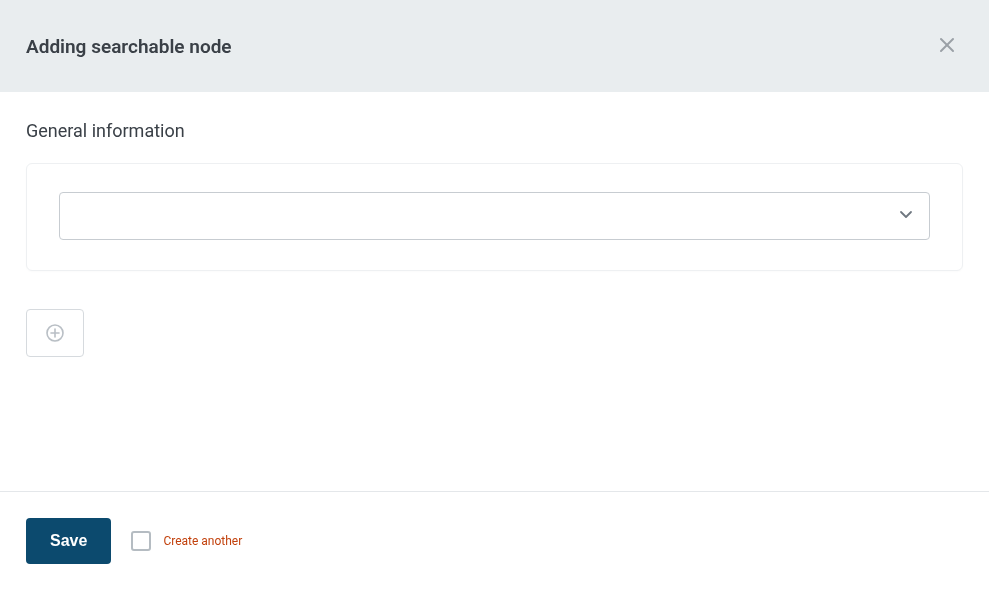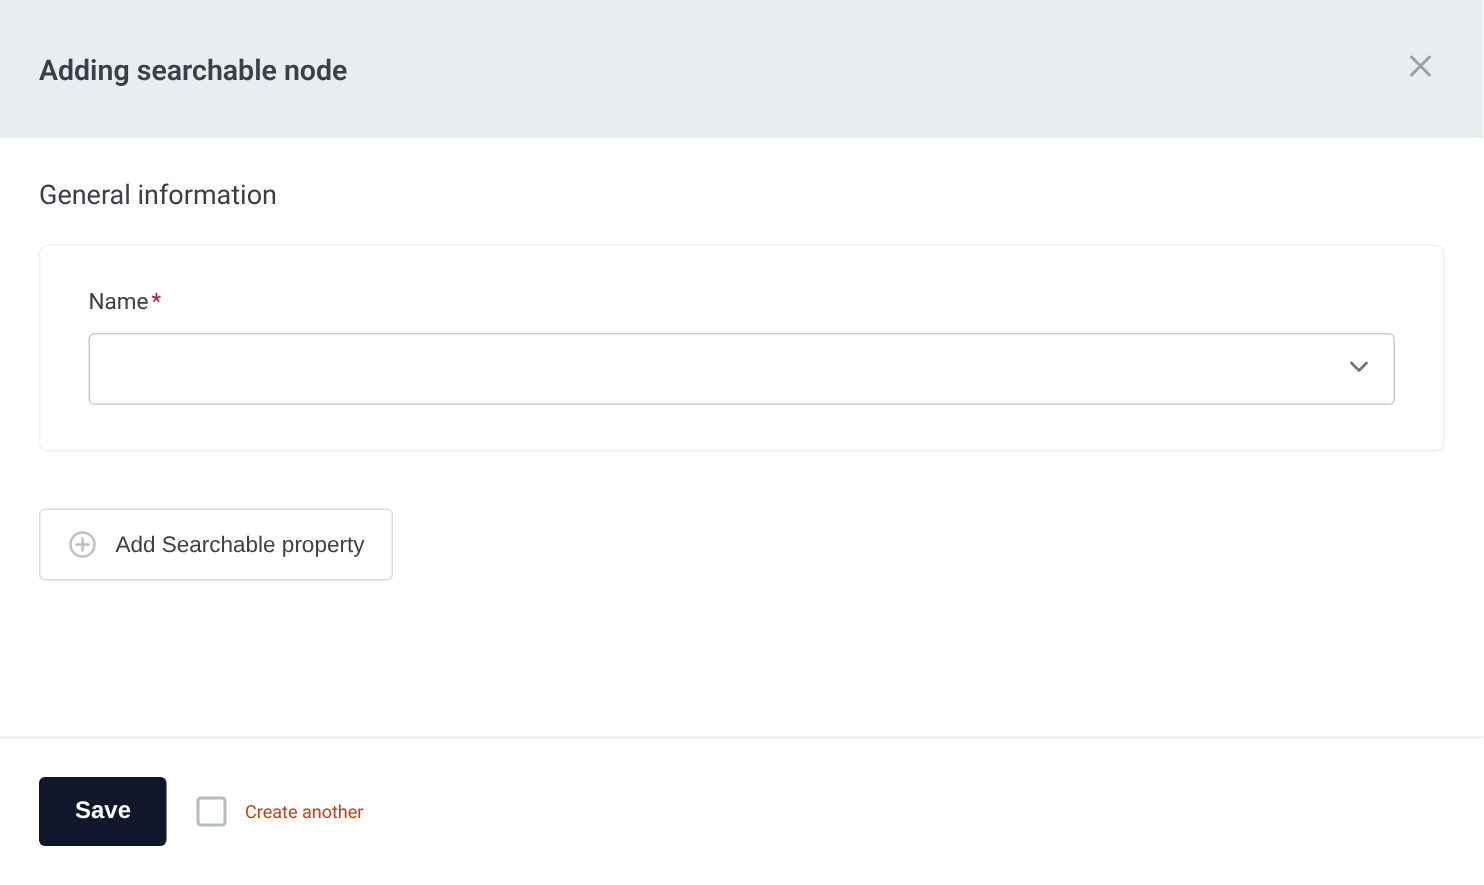--- a/index.html
+++ b/index.html
@@ -110,21 +110,21 @@
       display: flex;
       align-items: center;
       gap: 20px;
       position: absolute;
       bottom: 0;
       left: 0;
       right: 0;
       background: #ffffff;
     }
     .save-btn {
-      background: #0f172a;
+      background: #0c4a6e;
       color: #ffffff;
       border: none;
       border-radius: 4px;
       height: 46px;
       padding: 0 24px;
       font-size: 16px;
       font-weight: 600;
       cursor: pointer;
     }
     .checkbox-wrap {
@@ -156,43 +156,39 @@
       <line x1="2" y1="2" x2="14" y2="14"></line>
       <line x1="14" y1="2" x2="2" y2="14"></line>
     </svg>
   </div>
 </div>
 
 <div class="content">
   <div class="section-title">General information</div>
 
   <div class="card">
-    <label class="field-label">
-      <span>Name</span><span class="required">*</span>
-    </label>
     <div class="select-wrapper">
       <div class="select-input"></div>
       <span class="chevron">
         <svg width="16" height="16" viewBox="0 0 16 16" fill="none" stroke="currentColor" stroke-width="1.8" stroke-linecap="round" stroke-linejoin="round">
           <polyline points="3 6 8 11 13 6"></polyline>
         </svg>
       </span>
     </div>
   </div>
 
 
   <button class="add-btn">
     <span class="add-icon">
       <svg width="20" height="20" viewBox="0 0 20 20" fill="none" stroke="currentColor" stroke-width="1.6" stroke-linecap="round">
         <circle cx="10" cy="10" r="8"></circle>
         <line x1="10" y1="6" x2="10" y2="14"></line>
         <line x1="6" y1="10" x2="14" y2="10"></line>
       </svg>
     </span>
-    <span>Add Searchable property</span>
   </button>
 </div>
 
 <div class="footer">
   <button class="save-btn">Save</button>
   <label class="checkbox-wrap">
     <span class="checkbox"></span>
     <span class="checkbox-label">Create another</span>
   </label>
 </div>

